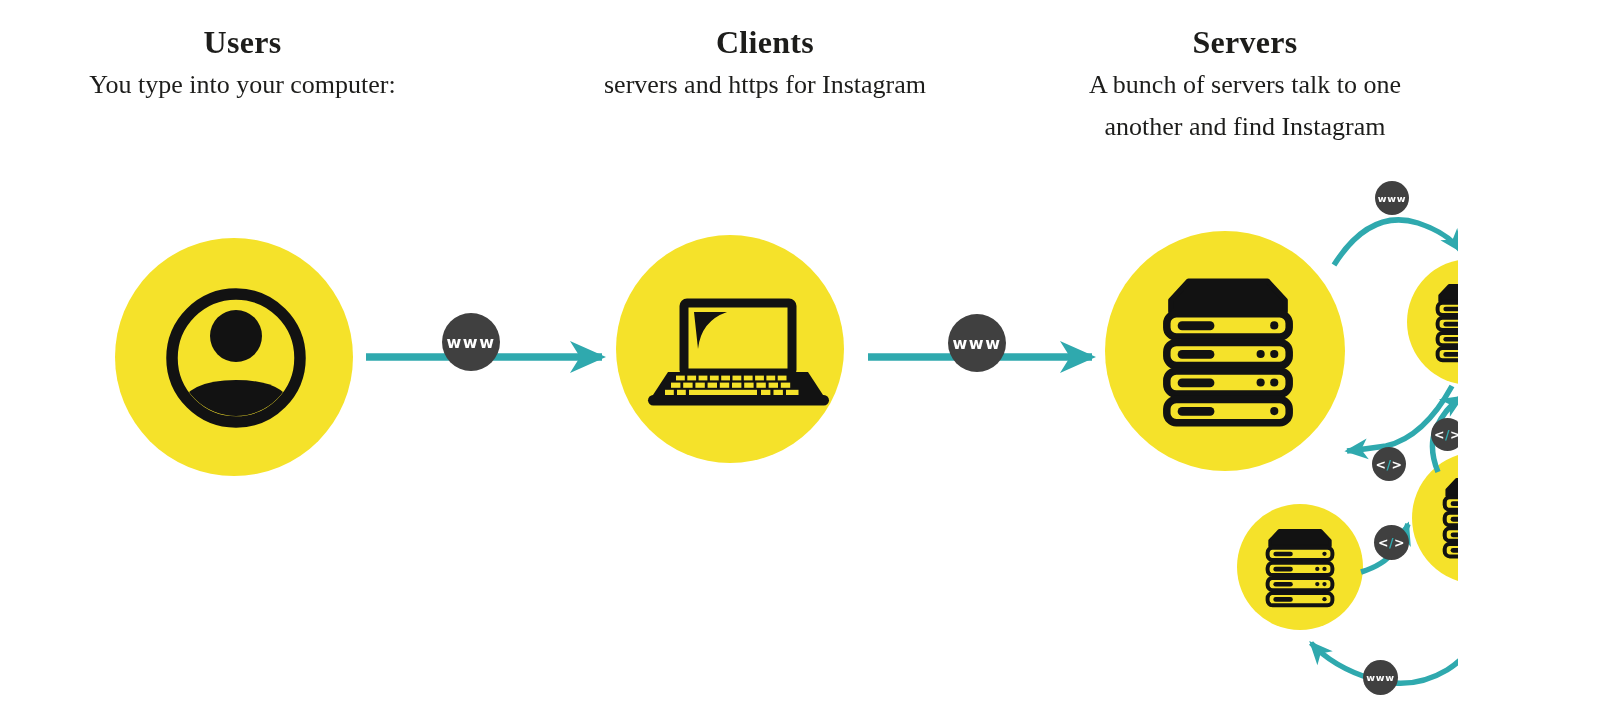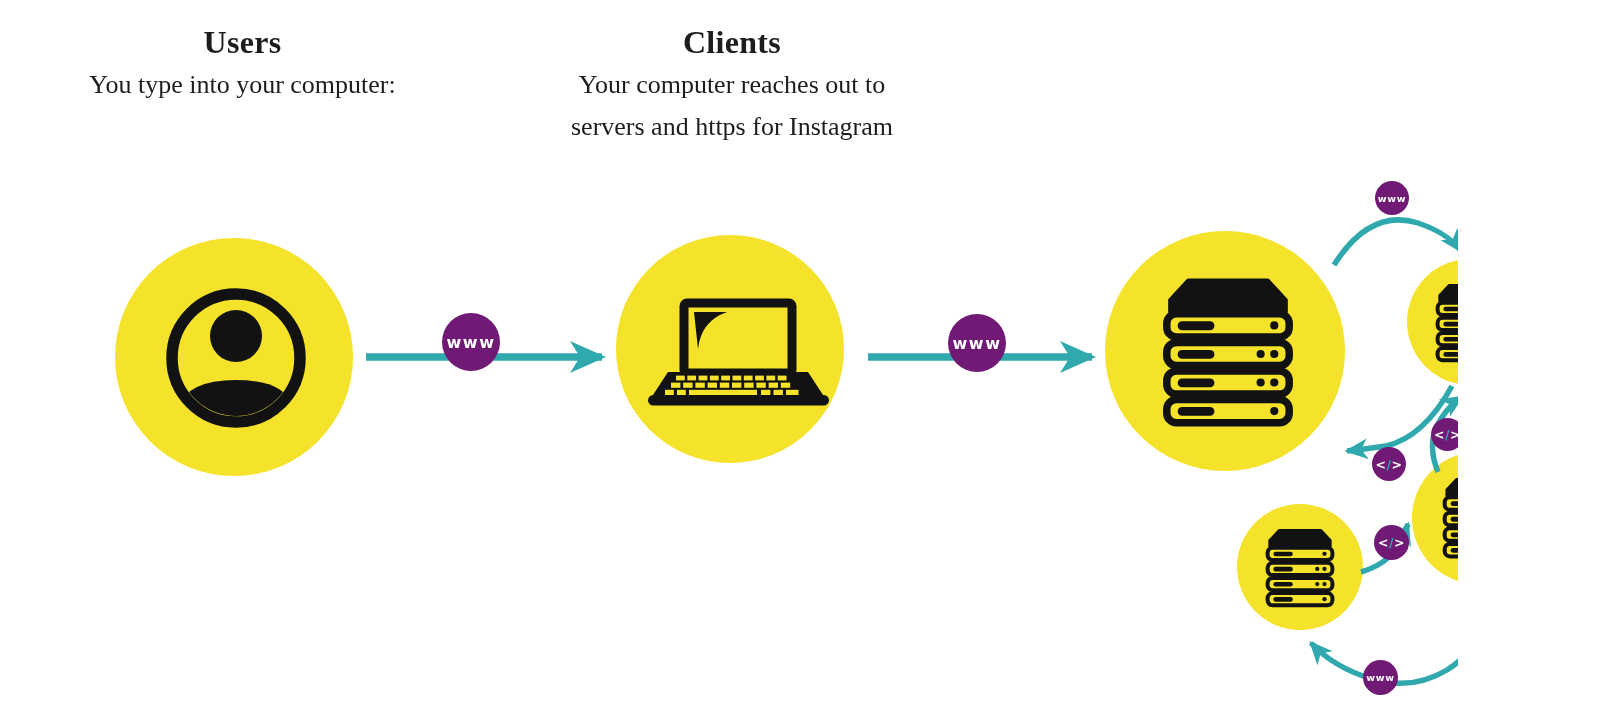--- a/index.html
+++ b/index.html
@@ -8,43 +8,47 @@
     background:#ffffff;font-family:"Liberation Serif",serif;color:#1d1d1b;
   }
   
   .col{position:absolute;top:20px;text-align:center;}
   .col .title{font-size:32px;font-weight:700;line-height:44px;letter-spacing:.3px;}
   .col .desc{font-size:26px;line-height:42px;}
   
   svg.art{position:absolute;left:0;top:0;}
   
   .badge{
-    position:absolute;background:#701a75;border-radius:50%;
+    position:absolute;background:#404040;border-radius:50%;
     color:#ffffff;display:flex;align-items:center;justify-content:center;
     font-family:"DejaVu Sans",sans-serif;font-weight:700;z-index:5;
     width:var(--d);height:var(--d);
   }
   .badge.www-lg{font-size:16px;letter-spacing:1.5px;}
   .badge.www-sm{font-size:9.5px;letter-spacing:.8px;}
   .badge.code{font-size:12.5px;letter-spacing:.5px;}
   .teal{color:#2FA9AE;}
 </style>
 </head>
 <body>
 
 <div class="canvas">
 
   <div class="col" style="left:15px;width:455px;">
     <div class="title">Users</div>
     <div class="desc">You type into your computer:</div>
   </div>
-  <div class="col" style="left:502px;width:460px;">
+  <div class="col" style="left:535px;width:460px;">
     <div class="title">Clients</div>
-    <div class="desc">Your computer reaches out to</div>
     <div class="desc">servers and https for Instagram</div>
+  </div>
+  <div class="col" style="left:1015px;width:460px;">
+    <div class="title">Servers</div>
+    <div class="desc">A bunch of servers talk to one</div>
+    <div class="desc">another and find Instagram</div>
   </div>
 
   <svg class="art" viewBox="0 0 1600 715" width="1600" height="715">
     <defs>
       <marker id="ahb" viewBox="0 0 10 10" refX="8.6" refY="5" markerWidth="40" markerHeight="40" orient="auto" markerUnits="userSpaceOnUse">
         <path d="M0.6,1 L9.6,5 L0.6,9 L3.1,5 Z" fill="#2FA9AE"></path>
       </marker>
       <marker id="ahs" viewBox="0 0 10 10" refX="8.6" refY="5" markerWidth="26" markerHeight="26" orient="auto" markerUnits="userSpaceOnUse">
         <path d="M0.6,1 L9.6,5 L0.6,9 L3.1,5 Z" fill="#2FA9AE"></path>
       </marker>

